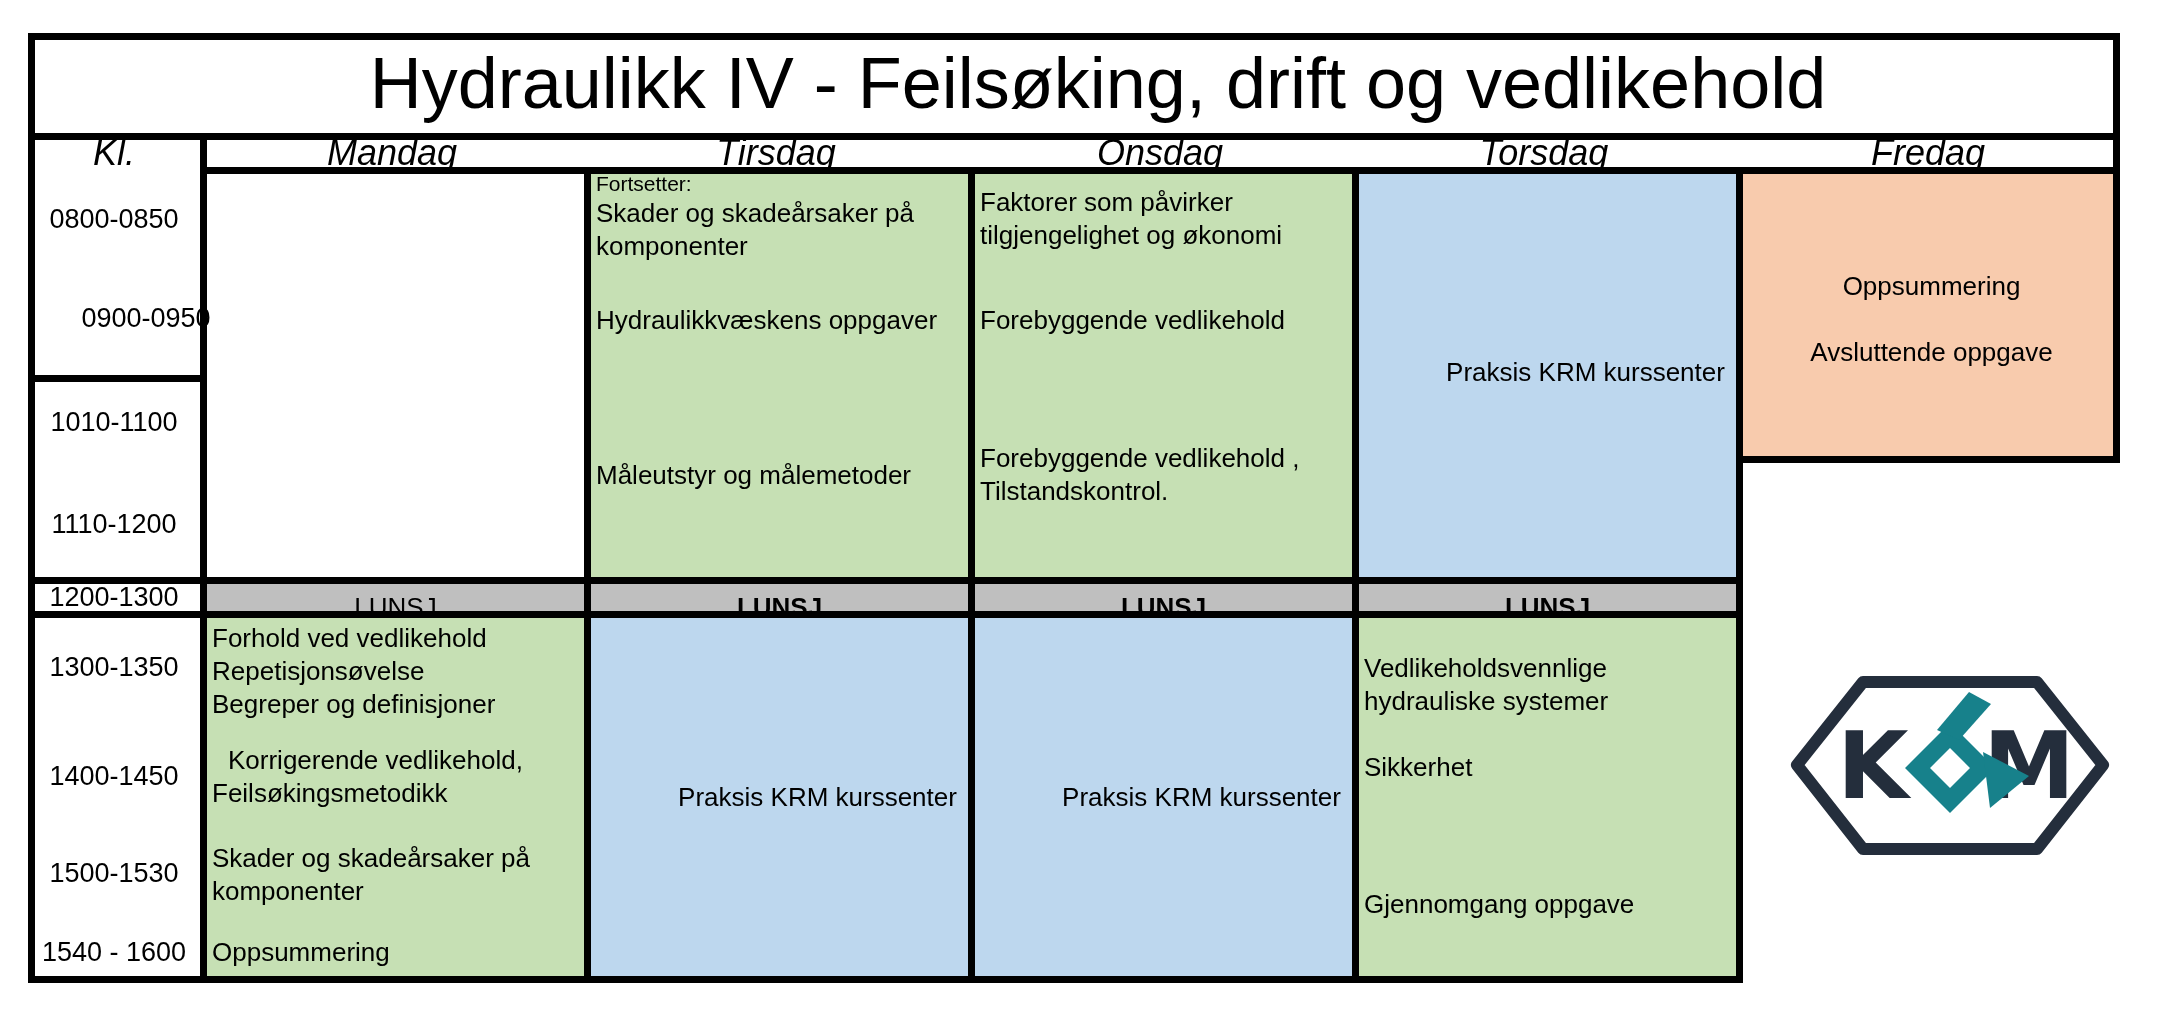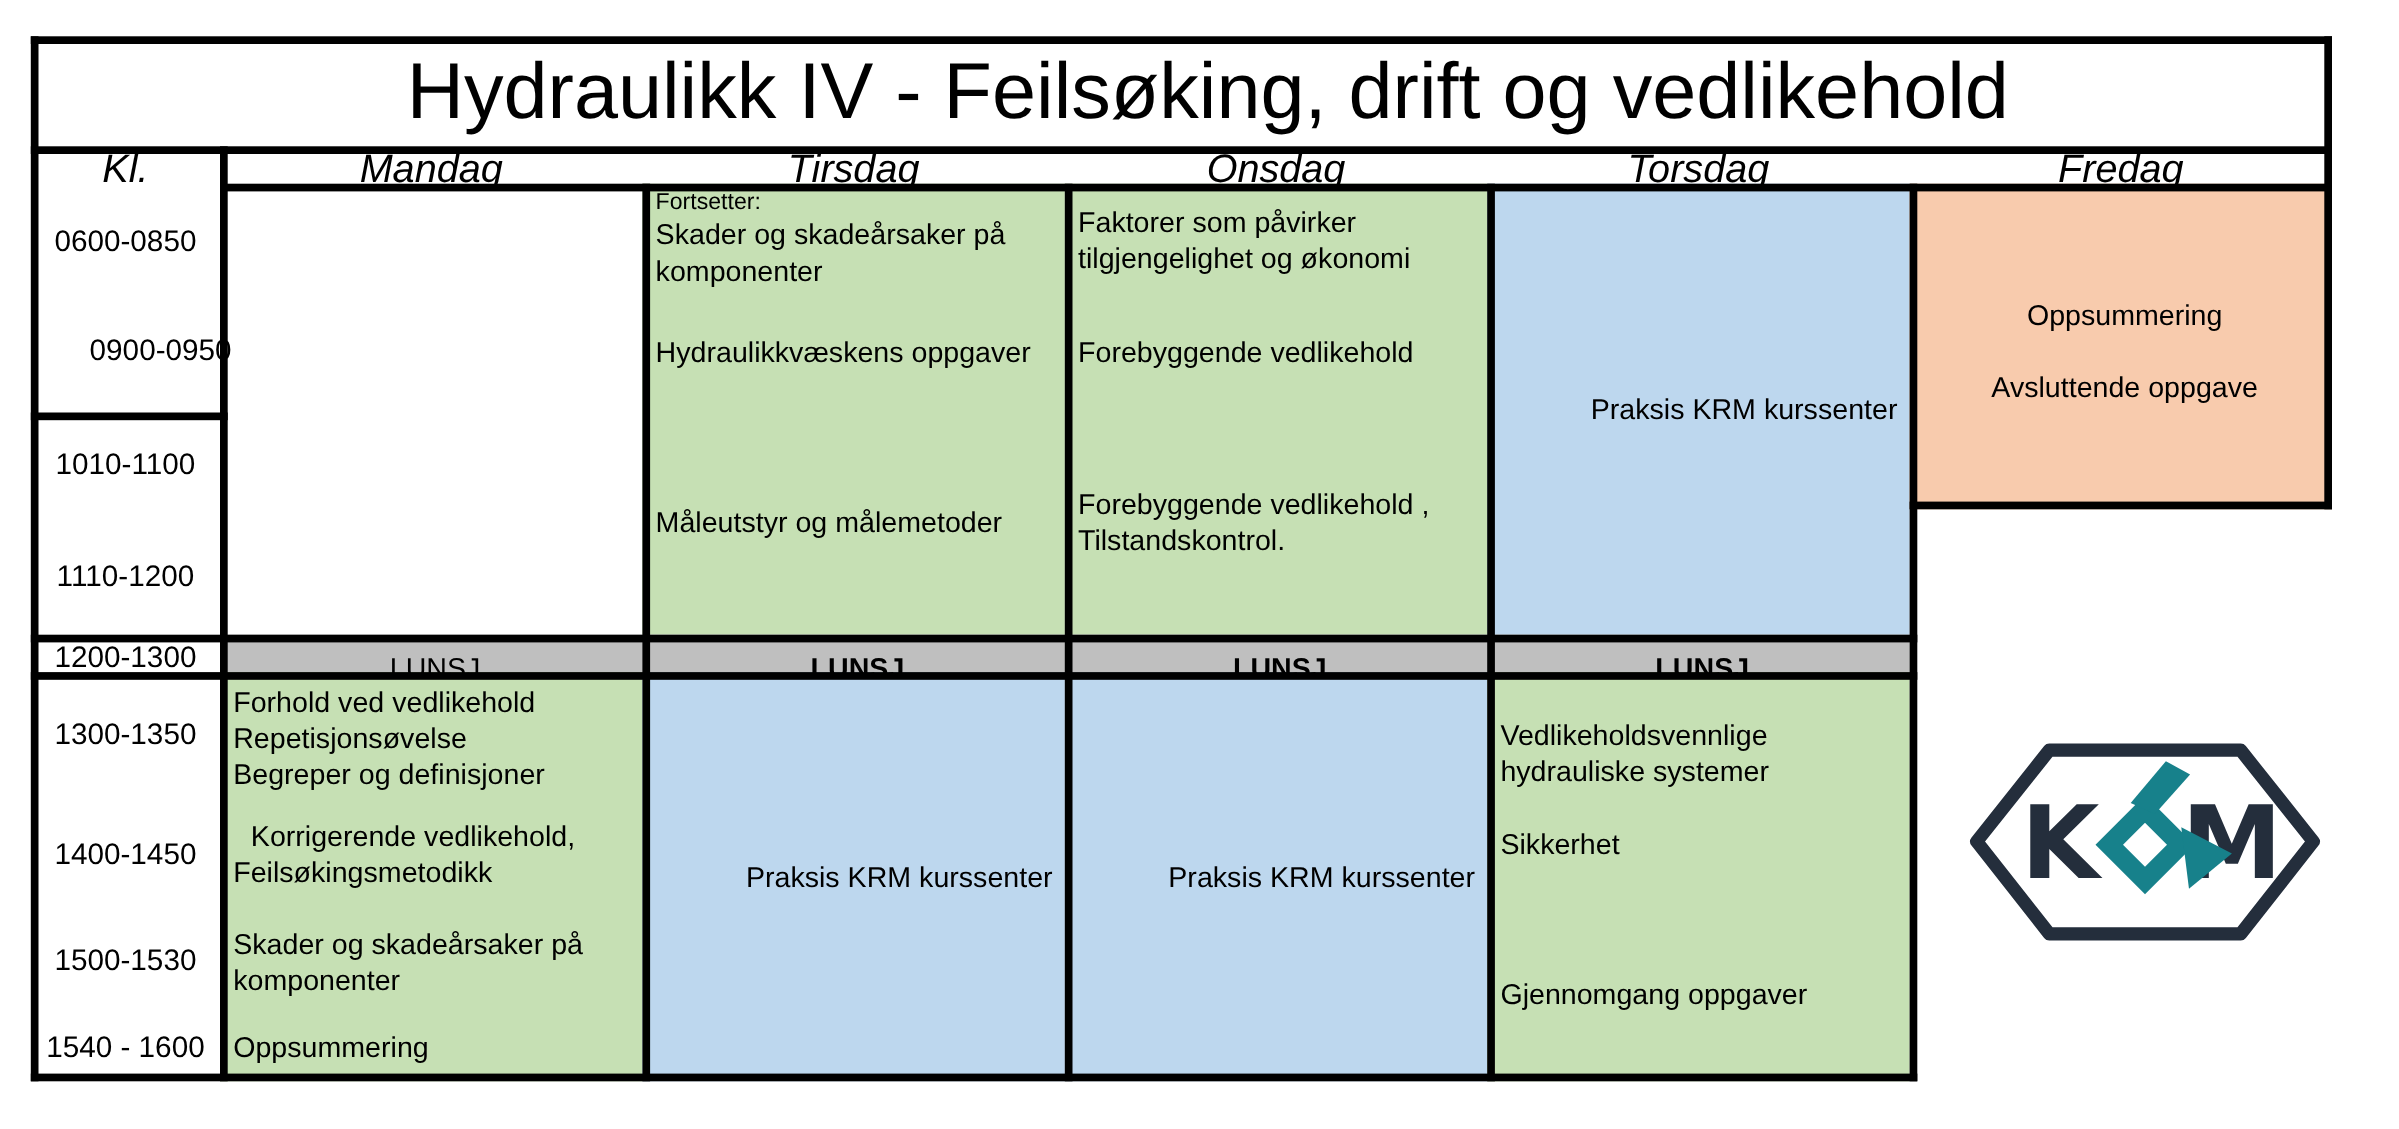--- a/index.html
+++ b/index.html
@@ -56,21 +56,21 @@
 
   <div class="title">Hydraulikk IV - Feilsøking, drift og vedlikehold</div>
 
   <div class="hdr" style="left:28px;width:172px;">Kl.</div>
   <div class="hdr" style="left:200px;width:384px;">Mandag</div>
   <div class="hdr" style="left:584px;width:384px;">Tirsdag</div>
   <div class="hdr" style="left:968px;width:384px;">Onsdag</div>
   <div class="hdr" style="left:1352px;width:384px;">Torsdag</div>
   <div class="hdr" style="left:1736px;width:384px;">Fredag</div>
 
-  <div class="time" style="top:202px;">0600-0850</div>
+  <div class="time" style="top:202px;">0800-0850</div>
   <div class="time" style="top:301px;padding-left:32px;">0900-0950</div>
   <div class="time" style="top:405px;">1010-1100</div>
   <div class="time" style="top:507px;">1110-1200</div>
   <div class="time" style="top:580px;">1200-1300</div>
   <div class="time" style="top:650px;">1300-1350</div>
   <div class="time" style="top:759px;">1400-1450</div>
   <div class="time" style="top:856px;">1500-1530</div>
   <div class="time" style="top:935px;">1540 - 1600</div>
 
   <div class="lunch" style="left:200px;">LUNSJ</div>
@@ -98,21 +98,21 @@
   <div class="item" style="left:228px;top:744px;width:370px;">Korrigerende vedlikehold,</div>
   <div class="item" style="left:212px;top:777px;width:370px;">Feilsøkingsmetodikk</div>
   <div class="item" style="left:212px;top:842px;width:358px;">Skader og skadeårsaker på komponenter</div>
   <div class="item" style="left:212px;top:936px;width:370px;">Oppsummering</div>
 
   <div class="centercell" style="left:591px;top:611px;width:377px;height:372px;">Praksis KRM kurssenter</div>
   <div class="centercell" style="left:975px;top:611px;width:377px;height:372px;">Praksis KRM kurssenter</div>
 
   <div class="item" style="left:1364px;top:652px;width:372px;">Vedlikeholdsvennlige hydrauliske systemer</div>
   <div class="item" style="left:1364px;top:751px;width:372px;">Sikkerhet</div>
-  <div class="item" style="left:1364px;top:888px;width:372px;">Gjennomgang oppgaver</div>
+  <div class="item" style="left:1364px;top:888px;width:372px;">Gjennomgang oppgave</div>
 
   <svg style="position:absolute;left:1785px;top:668px;" width="330" height="195" viewBox="0 0 330 195">
     <polygon points="12,97 78,14 252,14 318,97 252,181 78,181" fill="#ffffff" stroke="#242e3c" stroke-width="12" stroke-linejoin="round"></polygon>
     <text x="88" y="130" text-anchor="middle" font-family="DejaVu Sans, sans-serif" font-weight="bold" font-size="92" fill="#242e3c">K</text>
     <text x="244" y="130" text-anchor="middle" font-family="DejaVu Sans, sans-serif" font-weight="bold" font-size="92" fill="#242e3c">M</text>
     <g>
       <path d="M120,100 L165,55 L210,100 L165,145 Z M145,100 L165,80 L185,100 L165,120 Z" fill="#17818b" fill-rule="evenodd"></path>
       <polygon points="152,62 184,24 206,36 174,72" fill="#17818b"></polygon>
       <polygon points="198,84 244,108 205,140" fill="#17818b"></polygon>
     </g>

